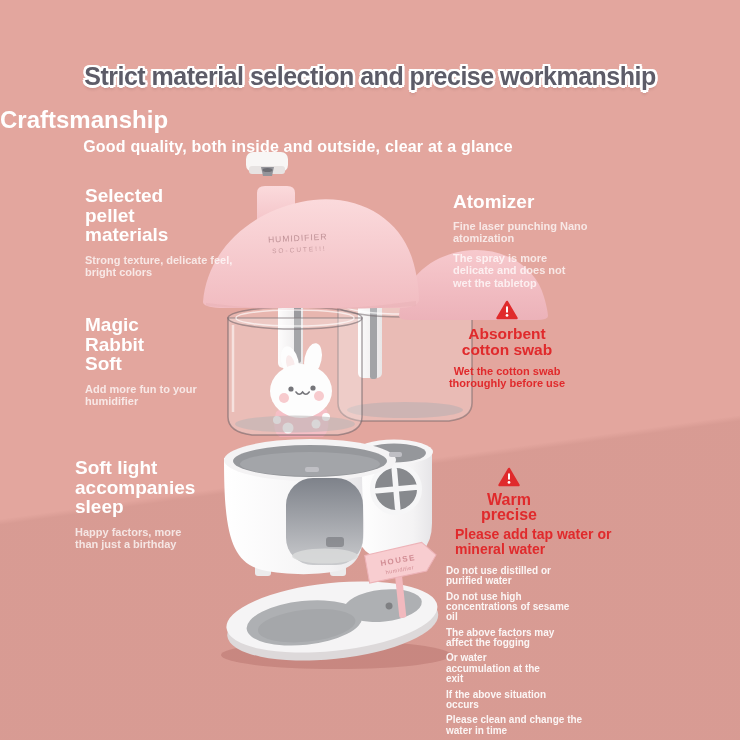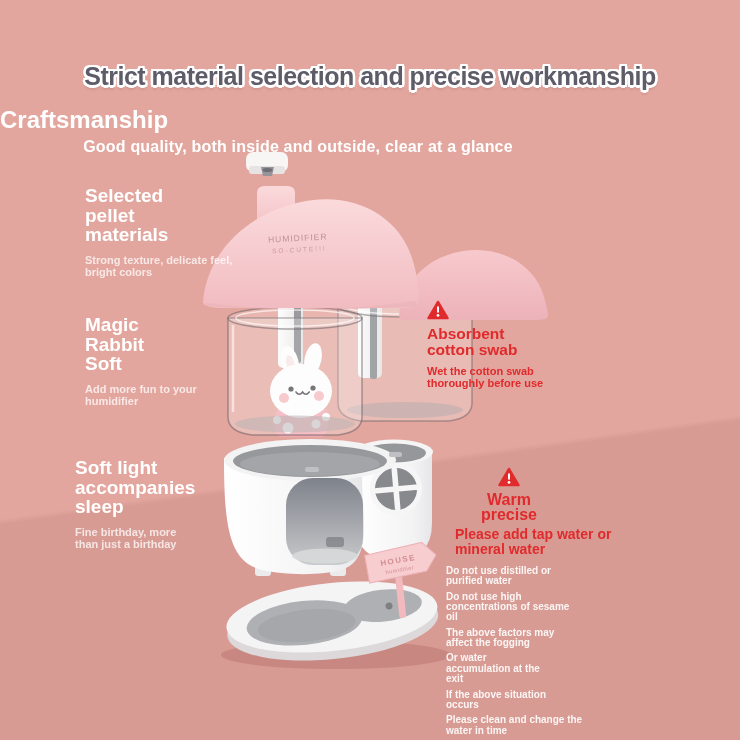--- a/index.html
+++ b/index.html
@@ -41,21 +41,21 @@
     margin:9px 0 0 0; font-size:11px; line-height:1.14; font-weight:bold;
     color:rgba(255,255,255,0.74);
   }
   .ann-l1 { left:85px; top:186px; width:175px; }
   .ann-l2 { left:85px; top:315px; width:175px; }
   .ann-l3 { left:75px; top:458px; width:185px; }
   .ann-r1 { left:453px; top:192px; width:178px; }
   .ann-r1 .body { margin-top:8px; }
   .ann-r1 .body + .body { margin-top:7px; }
 
-  .alert-block { text-align:left; }
+  .alert-block { text-align:center; }
   .alert-block h3 {
     margin:2px 0 0 0; font-size:15.5px; line-height:1.05; font-weight:bold; color:#e02a2c;
   }
   .alert-block .lead {
     margin:6px 0 0 0; font-size:11px; line-height:1.12; font-weight:bold; color:#e02a2c;
   }
   .ann-r2 { left:427px; top:300px; width:160px; }
   .ann-r3 { left:443px; top:467px; width:192px; }
   .ann-r3 .head-wrap { width:132px; text-align:center; }
   .ann-r3 h3 { margin:1px 0 0 0; font-size:16px; line-height:0.95; font-weight:bold; color:#e02a2c; }
@@ -231,24 +231,32 @@
     <h3 class="pre">Magic
 Rabbit
 Soft</h3>
     <p class="body pre">Add more fun to your
 humidifier</p>
   </div>
   <div class="abs ann ann-l3">
     <h3 class="pre">Soft light
 accompanies
 sleep</h3>
-    <p class="body pre">Fine birthday, more
+    <p class="body pre">Happy factors, more
 than just a birthday</p>
   </div>
 
+  <div class="abs ann ann-r1">
+    <h3 class="pre">Atomizer</h3>
+    <p class="body pre">Fine laser punching Nano
+atomization</p>
+    <p class="body pre">The spray is more
+delicate and does not
+wet the tabletop</p>
+  </div>
 
   <div class="abs alert-block ann-r2">
     <span class="warn-ico">
       <svg width="22" height="20" viewBox="0 0 24 22">
         <path d="M12 2 L22.5 20 H1.5 Z" fill="#e02a2c" stroke="#e02a2c" stroke-width="2.5" stroke-linejoin="round"></path>
         <rect x="10.9" y="7" width="2.2" height="7" rx="1.1" fill="#fff"></rect>
         <circle cx="12" cy="17" r="1.5" fill="#fff"></circle>
       </svg>
     </span>
     <h3 class="pre">Absorbent

